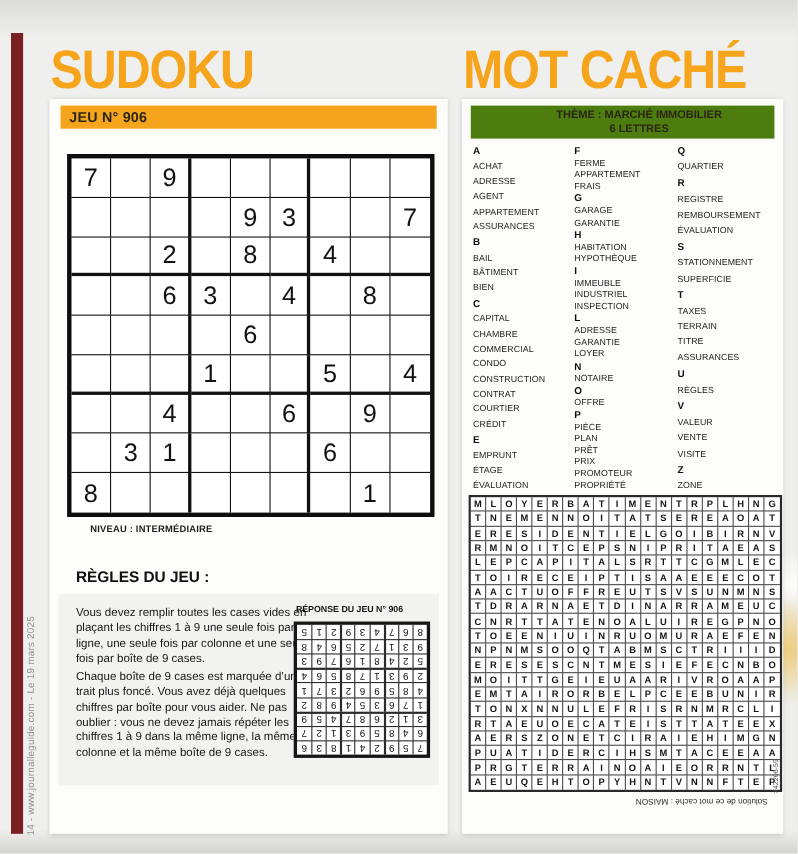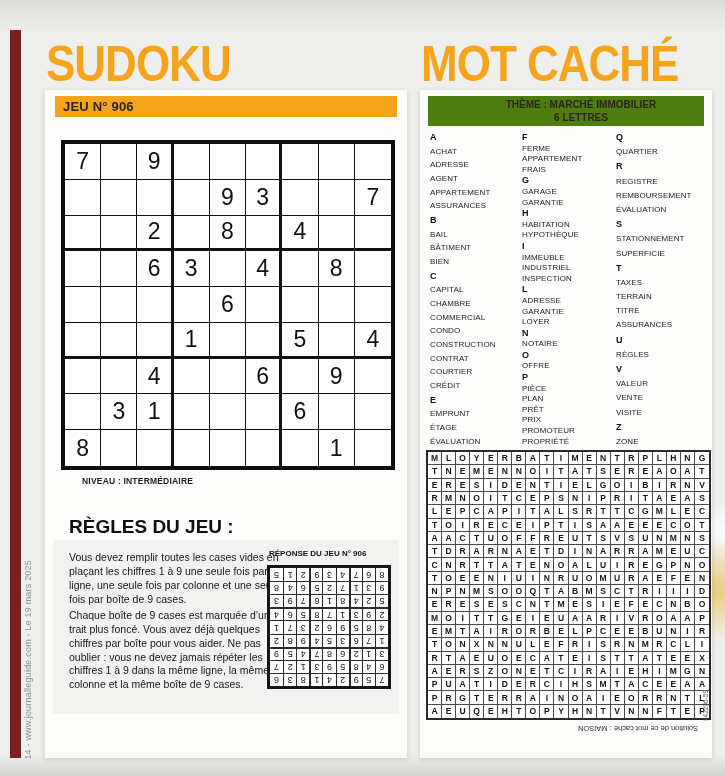--- a/index.html
+++ b/index.html
@@ -34,21 +34,21 @@
   .sc{display:flex;align-items:center;justify-content:center;color:#111;
         border-right:1px solid #111;border-bottom:1px solid #111;}
   .sc.vr{border-right-width:3px;} .sc.hb{border-bottom-width:3px;}
   .sc.ec{border-right:none;} .sc.er{border-bottom:none;}
   .sudoku-main{position:absolute;left:16px;top:50px;width:334px;height:330px;
         border:4px solid #0e0e0e;}
   .sudoku-main .sc{font-size:23px;}
   .niveau{position:absolute;left:17px;top:386px;font-size:8.5px;font-weight:700;
         color:#1c1c1c;letter-spacing:.2px;padding-left:20px;}
   .rules-bg{position:absolute;left:8px;top:450px;width:346px;height:174px;background:#f2f3f1;}
-  .rules-title{position:absolute;left:24px;top:426px;font-size:19px;font-weight:900;color:#0f0f0f;}
+  .rules-title{position:absolute;left:24px;top:426px;font-size:14px;font-weight:900;color:#0f0f0f;}
   .rules-p{position:absolute;left:24px;width:214px;font-size:10.5px;line-height:1.32;color:#161616;}
   #rules-p1{top:461px;} #rules-p2{top:519px;}
   .answer-label{position:absolute;left:224px;top:459px;font-size:8px;font-weight:700;color:#111;}
   .sudoku-mini{position:absolute;left:222px;top:475px;width:124px;height:124px;
         border:3px solid #161616;transform:rotate(180deg);}
   .sudoku-mini .sc{font-size:9px;border-color:#2b2b2b;}
   .sudoku-mini .sc.vr{border-right-width:2px;} .sudoku-mini .sc.hb{border-bottom-width:2px;}
   
   .theme-bar{position:absolute;left:8px;right:8px;top:6px;height:30px;background:#4d7c0f;
         display:flex;flex-direction:column;align-items:center;justify-content:center;

